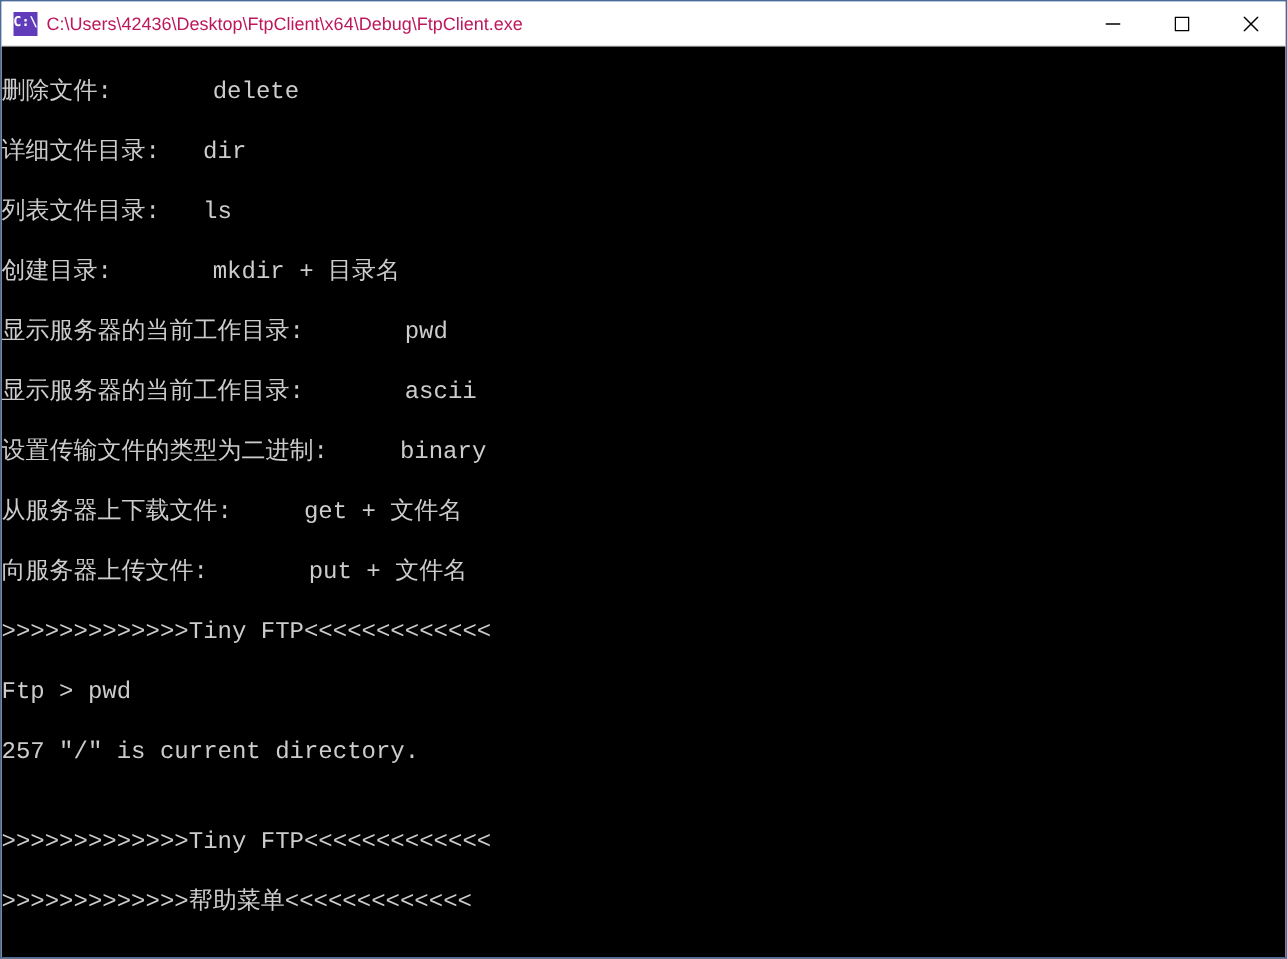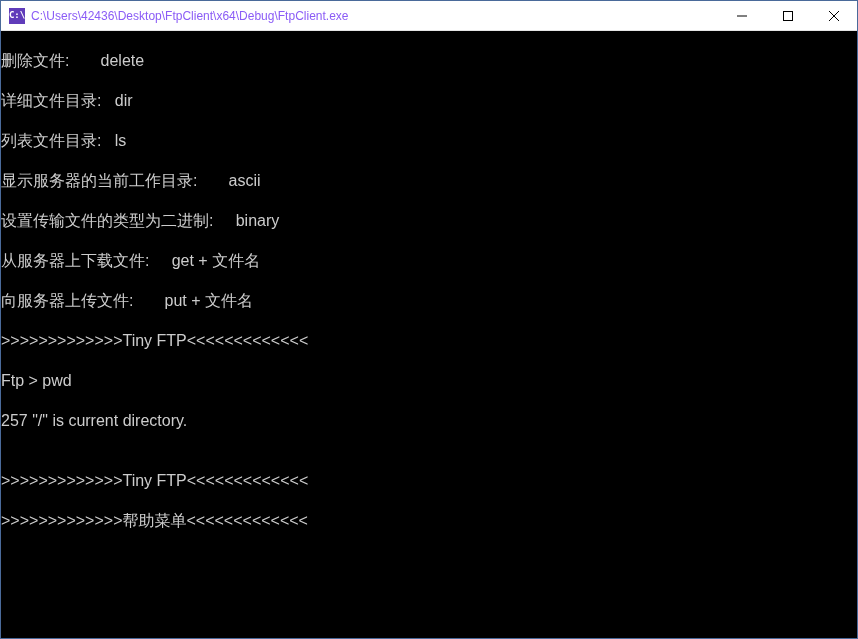--- a/index.html
+++ b/index.html
@@ -35,21 +35,21 @@
     }
     .titlebar-icon-text {
       color: #fff;
       font-size: 9px;
       font-family: Consolas, monospace;
       font-weight: bold;
       line-height: 1;
     }
     .titlebar-text {
       font-size: 12px;
-      color: #8b5cf6;
+      color: #be185d;
       flex: 1;
       white-space: nowrap;
       overflow: hidden;
     }
     .window-controls {
       display: flex;
       height: 100%;
     }
     .window-btn {
       width: 46px;
@@ -62,21 +62,21 @@
       color: #000;
       cursor: pointer;
     }
     .window-btn svg {
       width: 10px;
       height: 10px;
     }
     .console {
       background: #000;
       color: #ccc;
-      font-family: Liberation Sans, sans-serif;
+      font-family: Liberation Mono, monospace;
       font-size: 16px;
       line-height: 20px;
       height: calc(100% - 30px);
       padding: 0;
       white-space: pre;
       overflow: hidden;
     }
     .console-line {
       white-space: pre;
     }
@@ -106,20 +106,22 @@
           <line x1="10" y1="0" x2="0" y2="10" stroke="currentColor" stroke-width="1"></line>
         </svg>
     </div>
   </div>
 </div>
 
 <div class="console">
 <div class="console-line">删除文件:       delete</div>
 <div class="console-line">详细文件目录:   dir</div>
 <div class="console-line">列表文件目录:   ls</div>
+<div class="console-line">创建目录:       mkdir + 目录名</div>
+<div class="console-line">显示服务器的当前工作目录:       pwd</div>
 <div class="console-line">显示服务器的当前工作目录:       ascii</div>
 <div class="console-line">设置传输文件的类型为二进制:     binary</div>
 <div class="console-line">从服务器上下载文件:     get + 文件名</div>
 <div class="console-line">向服务器上传文件:       put + 文件名</div>
 <div class="console-line">&gt;&gt;&gt;&gt;&gt;&gt;&gt;&gt;&gt;&gt;&gt;&gt;&gt;Tiny FTP&lt;&lt;&lt;&lt;&lt;&lt;&lt;&lt;&lt;&lt;&lt;&lt;&lt;</div>
 <div class="console-line">Ftp &gt; pwd</div>
 <div class="console-line">257 "/" is current directory.</div>
 <div class="console-line"></div>
 <div class="console-line">&gt;&gt;&gt;&gt;&gt;&gt;&gt;&gt;&gt;&gt;&gt;&gt;&gt;Tiny FTP&lt;&lt;&lt;&lt;&lt;&lt;&lt;&lt;&lt;&lt;&lt;&lt;&lt;</div>
 <div class="console-line">&gt;&gt;&gt;&gt;&gt;&gt;&gt;&gt;&gt;&gt;&gt;&gt;&gt;帮助菜单&lt;&lt;&lt;&lt;&lt;&lt;&lt;&lt;&lt;&lt;&lt;&lt;&lt;</div>

